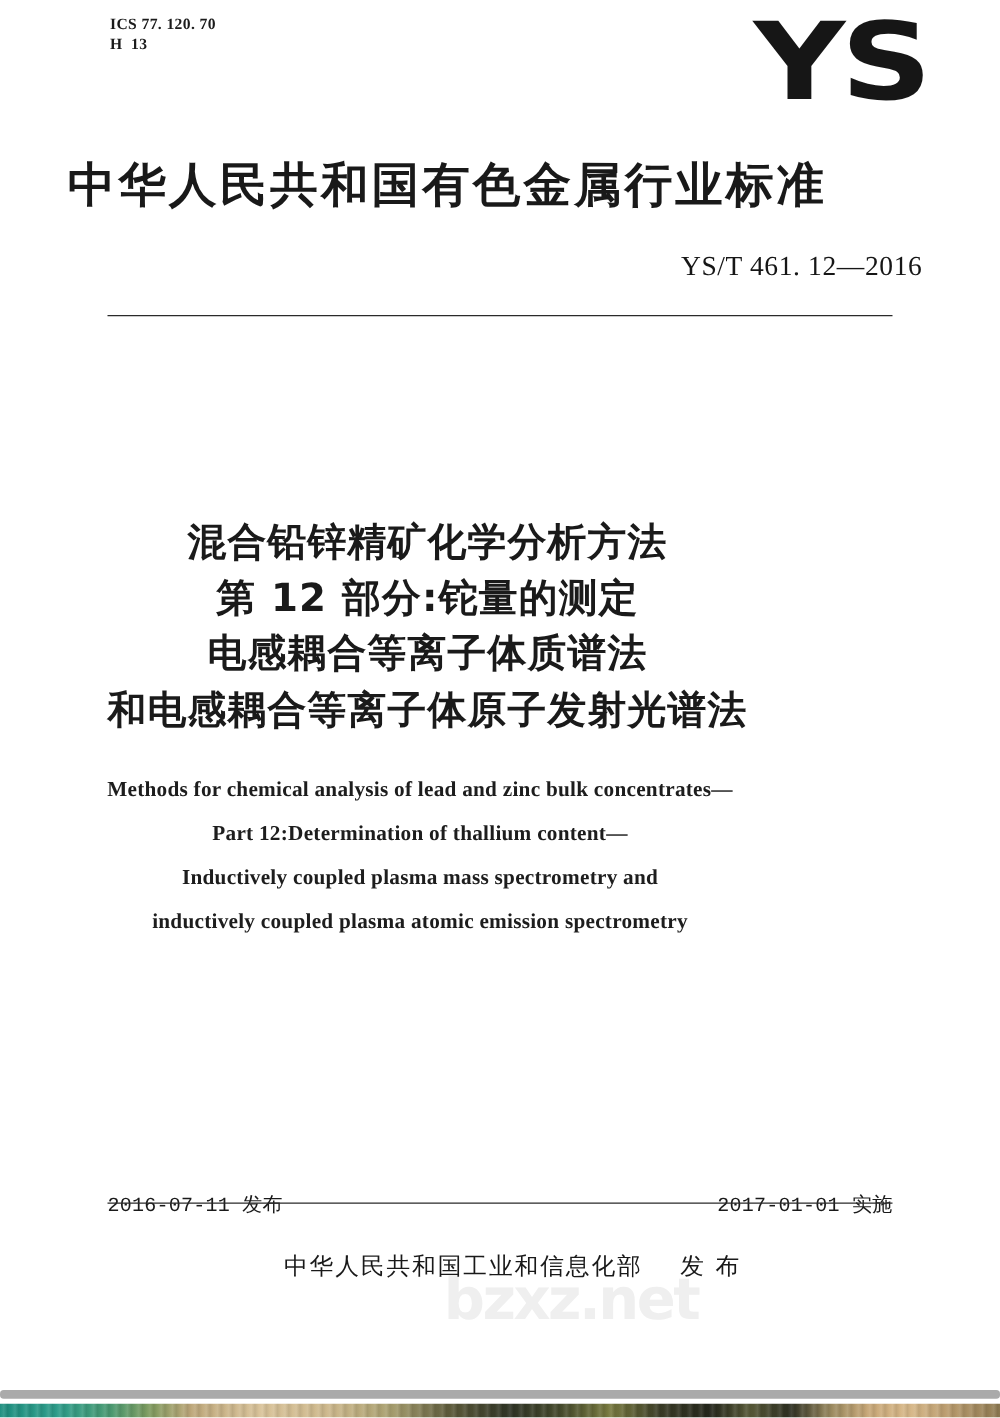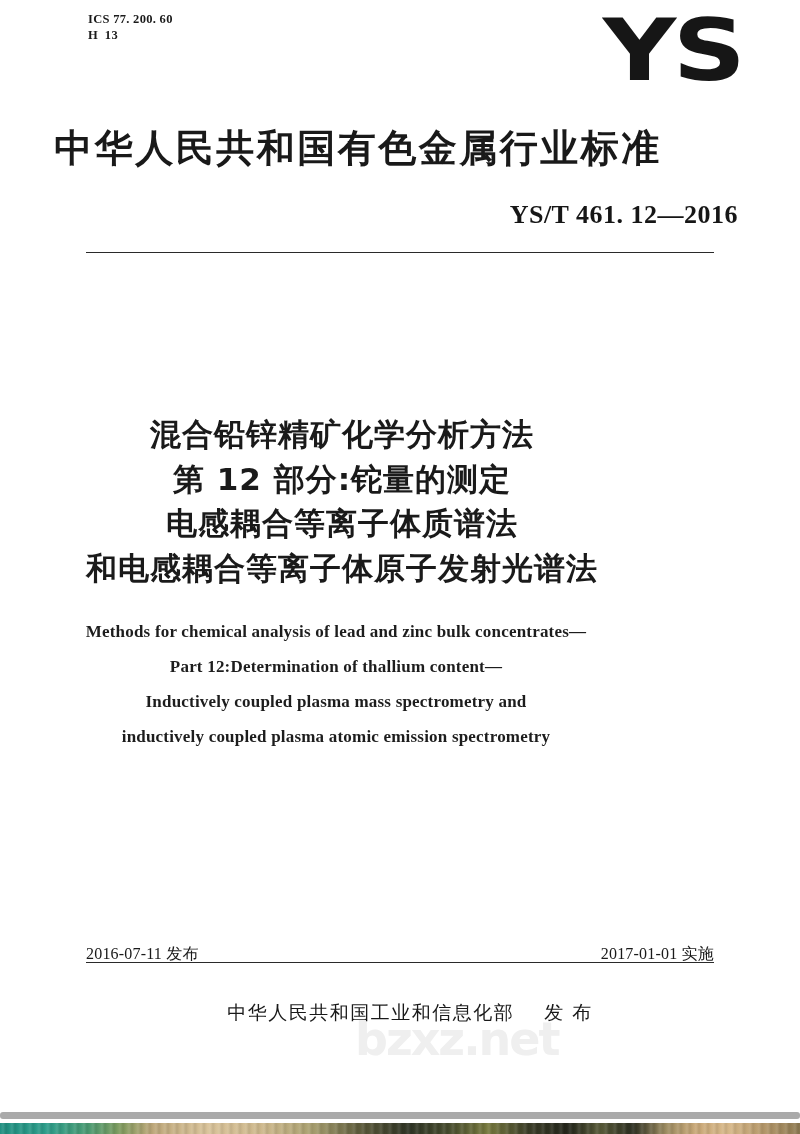--- a/index.html
+++ b/index.html
@@ -80,22 +80,22 @@
     letter-spacing: 2.5px;
     color: #191919;
     z-index: 3;
   }
 
   .std-no {
     position: absolute;
     right: 62px;
     top: 200px;
     font-family: "Liberation Serif", serif;
-    font-weight: bold;
-    font-size: 26px;
+    font-weight: normal;
+    font-size: 22px;
     letter-spacing: 0.5px;
     color: #161616;
     z-index: 3;
     white-space: pre;
   }
 
   .rule-top {
     position: absolute;
     left: 86px;
     top: 252px;
@@ -142,22 +142,22 @@
   .dates {
     position: absolute;
     left: 86px;
     top: 936px;
     width: 628px;
     height: 26px;
     z-index: 3;
   }
   .date-left, .date-right {
     position: absolute;
-    top: 8px;
-    font-family: Liberation Serif, serif;
+    top: 18px;
+    font-family: Liberation Mono, monospace;
     font-size: 16px;
     letter-spacing: 0.2px;
     color: #1a1a1a;
     white-space: pre;
   }
   .date-left { left: 0; }
   .date-right { right: 0; }
 
   .rule-bottom {
     position: absolute;
@@ -242,21 +242,21 @@
   }
 </style>
 </head>
 <body>
 
 <div class="page">
 
   <div class="watermark">bzxz.net</div>
 
   <div class="ics-block">
-    <div class="ics-line">ICS 77. 200. 60</div>
+    <div class="ics-line">ICS 77. 120. 70</div>
     <div class="ics-line">H  13</div>
   </div>
 
   <div class="ys-logo">YS</div>
 
   <div class="cn-header">中华人民共和国有色金属行业标准</div>
 
   <div class="std-no">YS/T 461. 12—2016</div>
 
   <div class="rule-top"></div>

